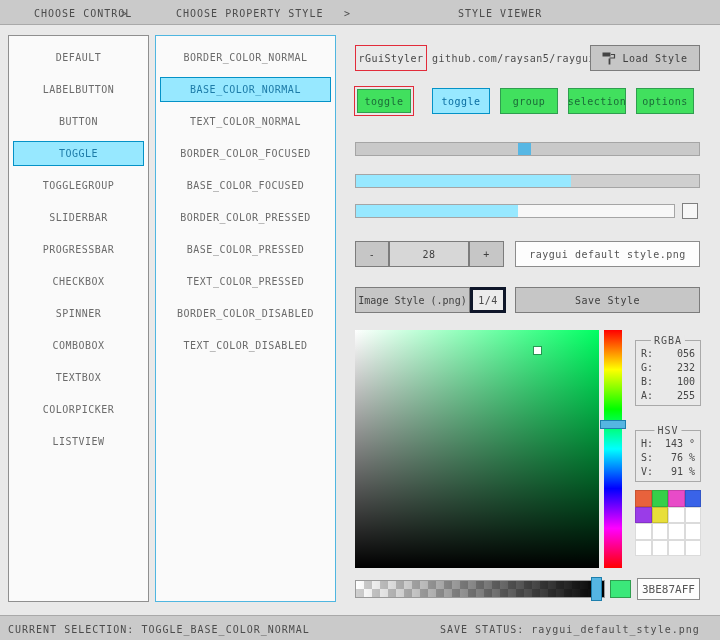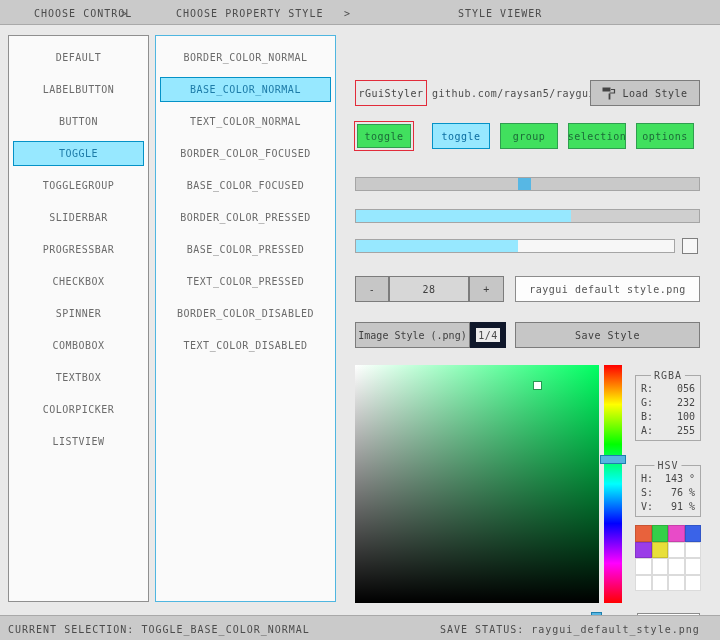--- a/index.html
+++ b/index.html
@@ -3,21 +3,21 @@
 <meta charset="utf-8">
 <style>
   * { box-sizing: border-box; margin: 0; padding: 0; }
   html, body { background: #d8d8d8; }
   .app {
     position: relative; width: 720px; height: 640px;
     background: #e9e9e9; overflow: hidden;
     font-family: "DejaVu Sans Mono", monospace;
     font-size: 10px; color: #555;
   }
-  .abs { position: absolute; margin-top: 35px; }
+  .abs { position: absolute; }
 
   
   .bar { position: absolute; left: 0; width: 720px; height: 25px; background: #cacaca; }
   .topbar { top: 0; border-bottom: 1px solid #a9a9a9; }
   .statusbar { top: 615px; border-top: 1px solid #a9a9a9; }
   .bar span { position: absolute; top: 8px; letter-spacing: 1px; color: #4c4c4c; white-space: nowrap; }
 
   
   .panel {
     position: absolute; top: 35px; height: 567px; background: #fafafa;
@@ -151,21 +151,21 @@
     <div class="fill" style="width:162px"></div>
   </div>
   <div class="abs" style="left:682px;top:203px;width:16px;height:16px;background:#f7f7f7;border:1px solid #7f7f7f"></div>
 
   <div class="abs btn btn-gray" style="left:355px;top:241px;width:34px;height:26px">-</div>
   <div class="abs btn" style="left:389px;top:241px;width:80px;height:26px;background:#d7d7d7;border:1px solid #7c7c7c;color:#3f3f3f">28</div>
   <div class="abs btn btn-gray" style="left:469px;top:241px;width:35px;height:26px">+</div>
   <input class="abs textbox" style="left: 515px; top: 241px; width: 185px; height: 26px;" value="raygui_default_style.png">
 
   <div class="abs btn btn-gray" style="left:355px;top:287px;width:115px;height:26px;letter-spacing:0">Image Style (.png)</div>
-  <div class="abs btn" style="left:470px;top:287px;width:36px;height:26px;background:#ececec;border:6px solid #0f172a;color:#4a4a4a">1/4</div>
+  <div class="abs btn" style="left:470px;top:287px;width:36px;height:26px;background:#ececec;border:3px solid #0f172a;color:#4a4a4a">1/4</div>
   <div class="abs btn btn-gray" style="left:515px;top:287px;width:185px;height:26px">Save Style</div>
 
   <div class="abs svsquare" style="left:355px;top:330px;width:244px;height:238px">
     <div class="cursor" style="left:179px;top:17px"></div>
   </div>
   <div class="abs huebar" style="left:604px;top:330px;width:18px;height:238px"></div>
   <div class="abs hue-handle" style="left:600px;top:420px;width:26px;height:9px"></div>
 
   <div class="abs groupbox" style="left:635px;top:340px;width:66px;height:66px">
     <span class="legend">RGBA</span>

